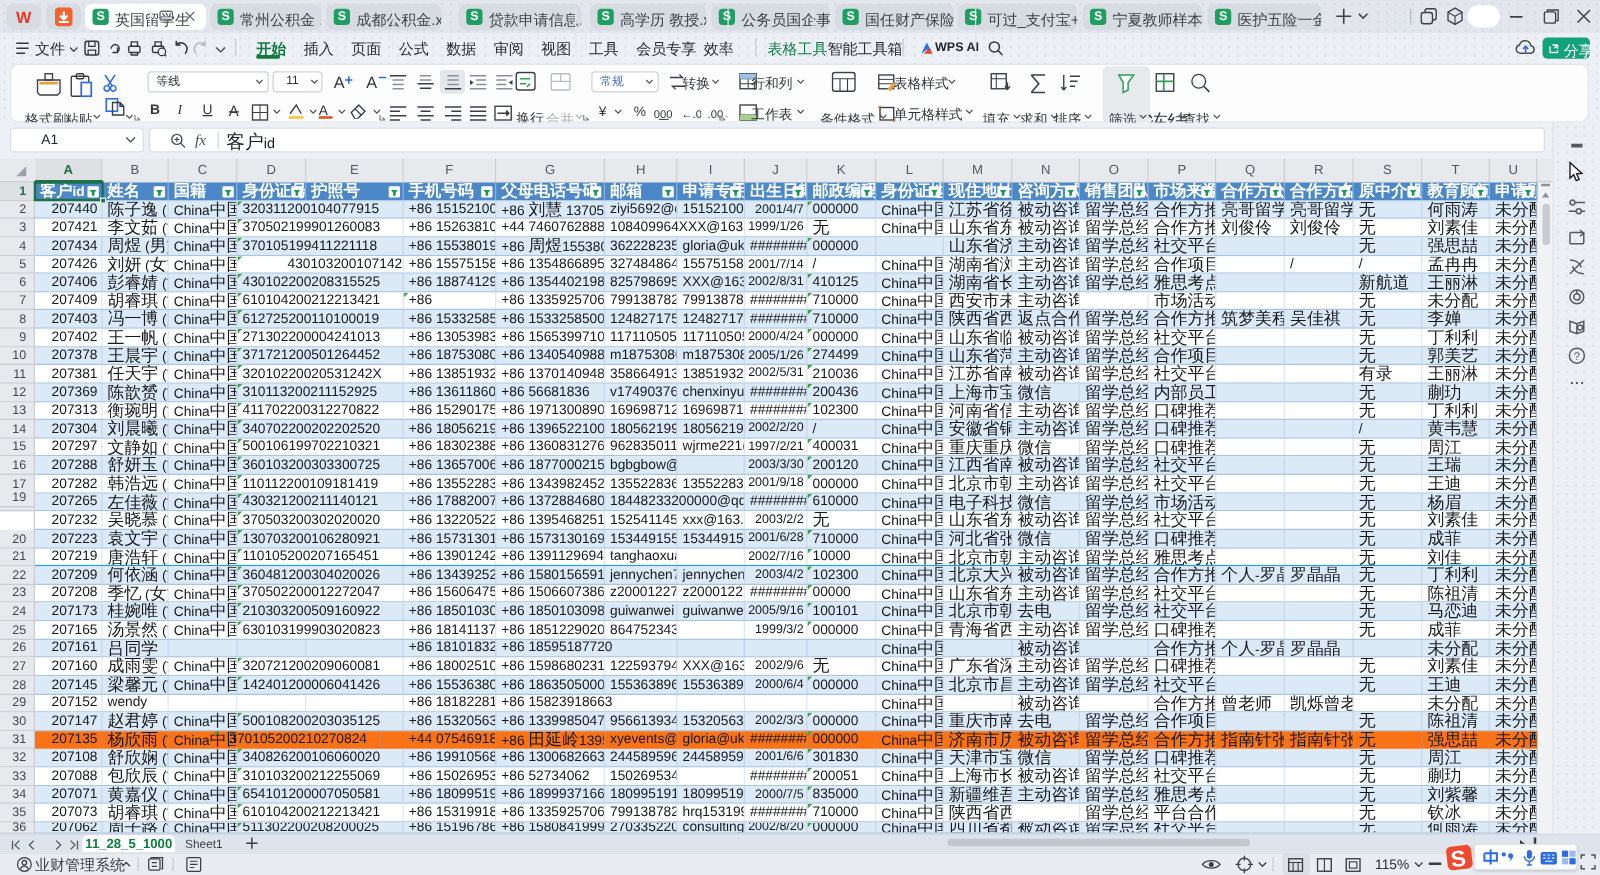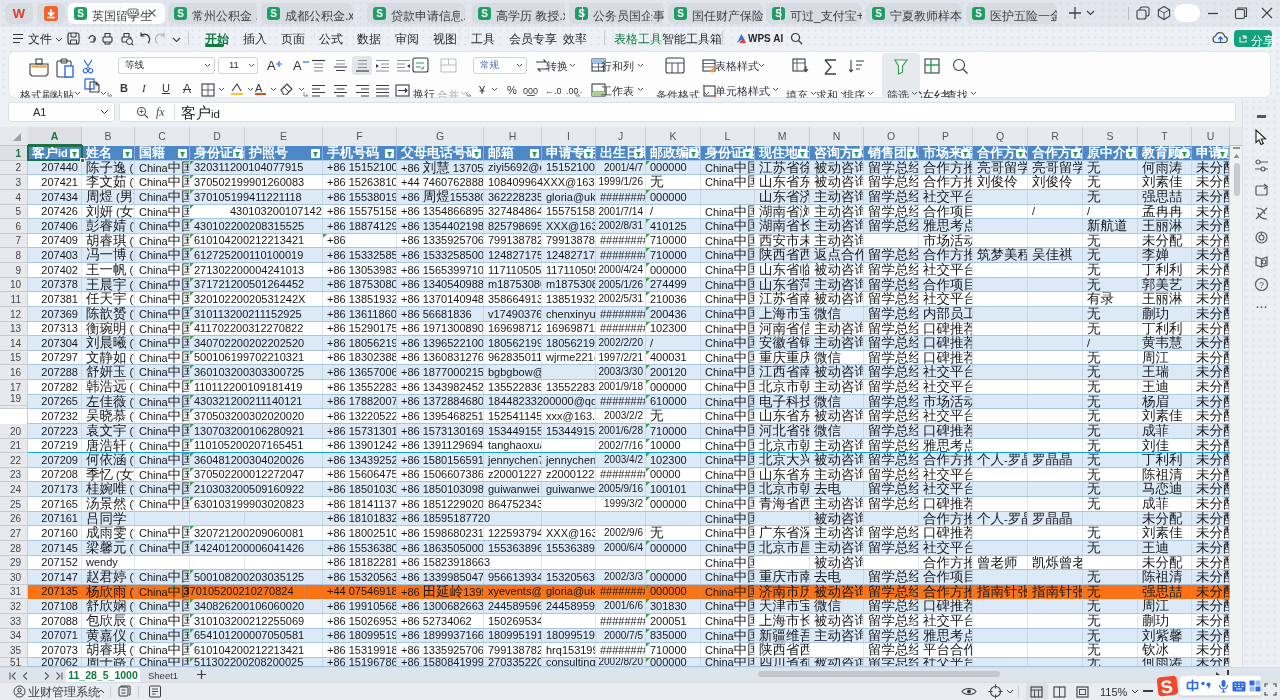--- a/index.html
+++ b/index.html
@@ -528,21 +528,21 @@
 <div class="rowh" style="top:512px;height:14px;line-height:14px;">26</div>
 <div class="rowh" style="top:526px;height:15px;line-height:15px;">27</div>
 <div class="rowh" style="top:541px;height:15px;line-height:15px;">28</div>
 <div class="rowh" style="top:556px;height:14px;line-height:14px;">29</div>
 <div class="rowh" style="top:570px;height:15px;line-height:15px;">30</div>
 <div class="rowh" style="top:585px;height:14px;line-height:14px;">31</div>
 <div class="rowh" style="top:599px;height:15px;line-height:15px;">32</div>
 <div class="rowh" style="top:614px;height:15px;line-height:15px;">33</div>
 <div class="rowh" style="top:629px;height:14px;line-height:14px;">34</div>
 <div class="rowh" style="top:643px;height:15px;line-height:15px;">35</div>
-<div class="rowh" style="top:658px;height:9px;line-height:9px;">51</div>
+<div class="rowh" style="top:658px;height:9px;line-height:9px;">36</div>
 <div class="ab" style="left:27px;top:146px;width:1px;height:521px;background:#C9CDD2"></div>
 <div class="row" style="top:146px;height:15px;background:#4C88C8;border-bottom:1px solid #AECBE8">
 <div class="hcell" style="left:0px;width:54px;line-height:14px;"><span class="hk">客户</span>id<span class="fbtn"></span></div>
 <div class="hcell" style="left:54px;width:53px;line-height:14px;"><span class="hk">姓名</span><span class="fbtn"></span></div>
 <div class="hcell" style="left:107px;width:55px;line-height:14px;"><span class="hk">国籍</span><span class="fbtn"></span></div>
 <div class="hcell" style="left:162px;width:55px;line-height:14px;"><span class="hk">身份证号</span><span class="fbtn"></span></div>
 <div class="hcell" style="left:217px;width:78px;line-height:14px;"><span class="hk">护照号</span><span class="fbtn"></span></div>
 <div class="hcell" style="left:295px;width:74px;line-height:14px;"><span class="hk">手机号码</span><span class="fbtn"></span></div>
 <div class="hcell" style="left:369px;width:87px;line-height:14px;"><span class="hk">父母电话号码</span><span class="fbtn"></span></div>
 <div class="hcell" style="left:456px;width:58px;line-height:14px;"><span class="hk">邮箱</span><span class="fbtn"></span></div>

